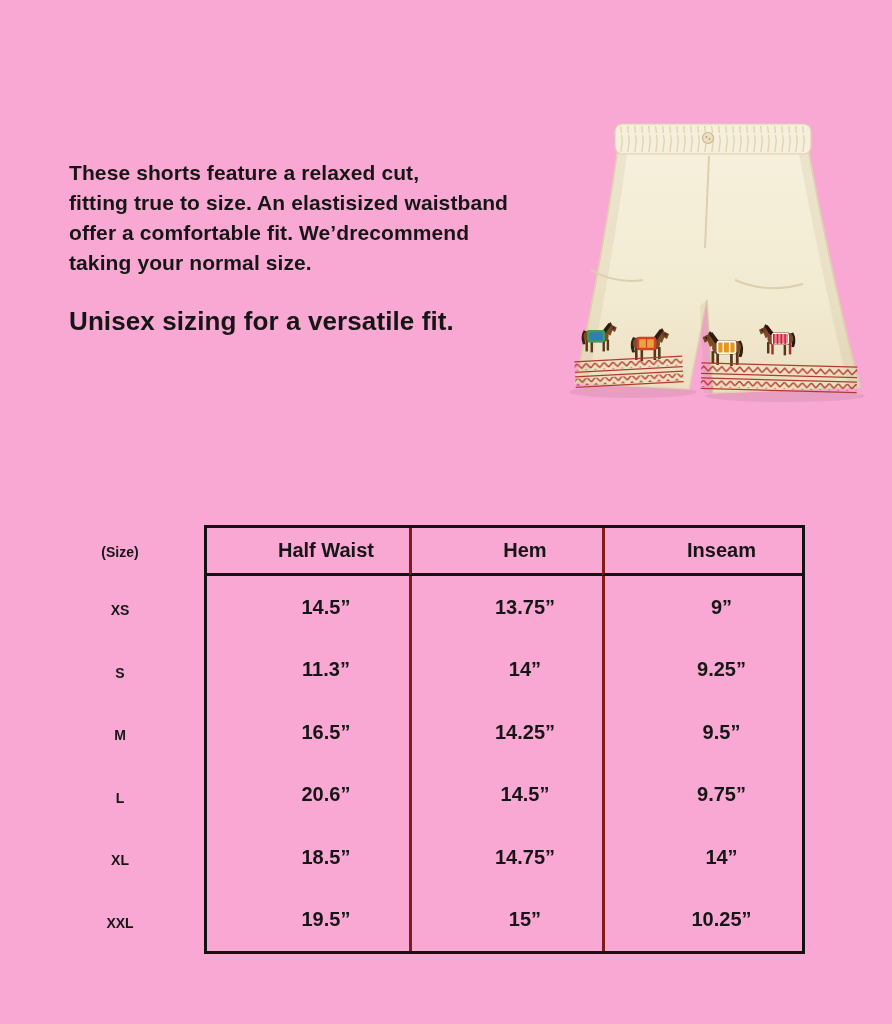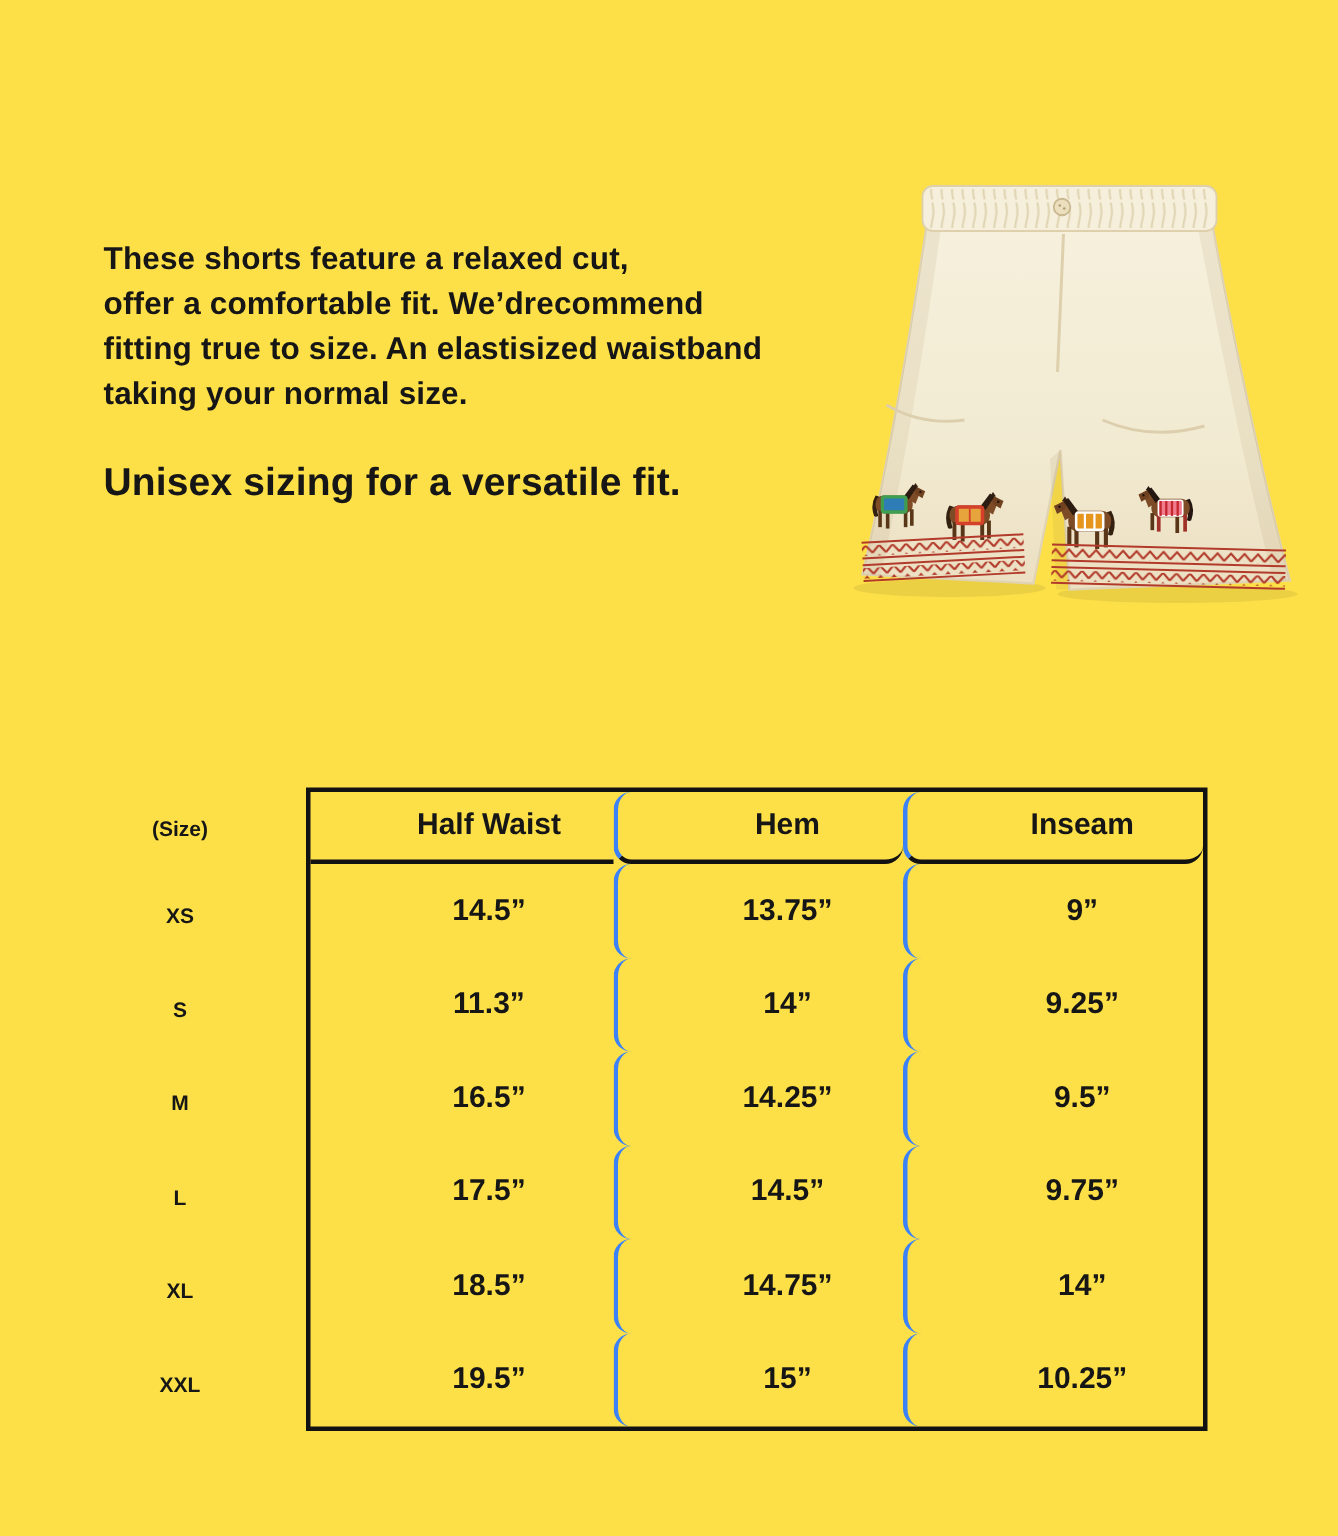--- a/index.html
+++ b/index.html
@@ -1,19 +1,19 @@
 <!DOCTYPE html>
 <html><head>
 <meta charset="utf-8">
 <style>
   html,body{margin:0;padding:0;}
   body{font-family:"Liberation Sans", sans-serif;}
   .canvas{
     position:relative;width:892px;height:1024px;
-    background:#fde047;overflow:hidden;color:#161616;
+    background:#f9a8d4;overflow:hidden;color:#161616;
   }
   
   .description{
     position:absolute;left:69px;top:158px;
     font-size:21px;line-height:30px;font-weight:700;
     letter-spacing:.1px;
   }
   .fit-note{margin-top:28px;font-size:26px;line-height:30px;font-weight:700;}
   
   .product{position:absolute;left:555px;top:108px;margin:0;width:320px;height:300px;}
@@ -29,32 +29,32 @@
   .grid-table{
     position:absolute;left:204px;top:525px;width:601px;height:429px;
     box-sizing:border-box;border:3px solid #121212;
     display:grid;grid-template-columns:204fr 195fr 202fr;
     grid-template-rows:48px repeat(6,1fr);
   }
   .gcell{
     display:flex;align-items:center;justify-content:center;
     font-size:20px;font-weight:700;box-sizing:border-box;padding-left:36px;
   }
-  .gcell.sep{border-left:3px solid #3b82f6;border-radius:12px;}
+  .gcell.sep{border-left:3px solid #7f1d1d;}
   .gcell.head{border-bottom:3px solid #121212;font-size:20px;}
 </style>
 </head>
 <body>
 
 <div class="canvas">
 
   <section class="description">
     <div>These shorts feature a relaxed cut,</div>
+    <div>fitting true to size. An elastisized waistband</div>
     <div>offer a comfortable fit. We’drecommend</div>
-    <div>fitting true to size. An elastisized waistband</div>
     <div>taking your normal size.</div>
     <div class="fit-note">Unisex sizing for a versatile fit.</div>
   </section>
 
   <figure class="product">
     <svg width="320" height="300" viewBox="0 0 320 300">
       <defs>
         <linearGradient id="fab" x1="0" y1="0" x2="0" y2="1">
           <stop offset="0" stop-color="#f6f0dd"></stop>
           <stop offset="0.6" stop-color="#f2ebd2"></stop>
@@ -200,21 +200,21 @@
       <div class="gcell sep">9”</div>
 
       <div class="gcell">11.3”</div>
       <div class="gcell sep">14”</div>
       <div class="gcell sep">9.25”</div>
 
       <div class="gcell">16.5”</div>
       <div class="gcell sep">14.25”</div>
       <div class="gcell sep">9.5”</div>
 
-      <div class="gcell">17.5”</div>
+      <div class="gcell">20.6”</div>
       <div class="gcell sep">14.5”</div>
       <div class="gcell sep">9.75”</div>
 
       <div class="gcell">18.5”</div>
       <div class="gcell sep">14.75”</div>
       <div class="gcell sep">14”</div>
 
       <div class="gcell">19.5”</div>
       <div class="gcell sep">15”</div>
       <div class="gcell sep">10.25”</div>

